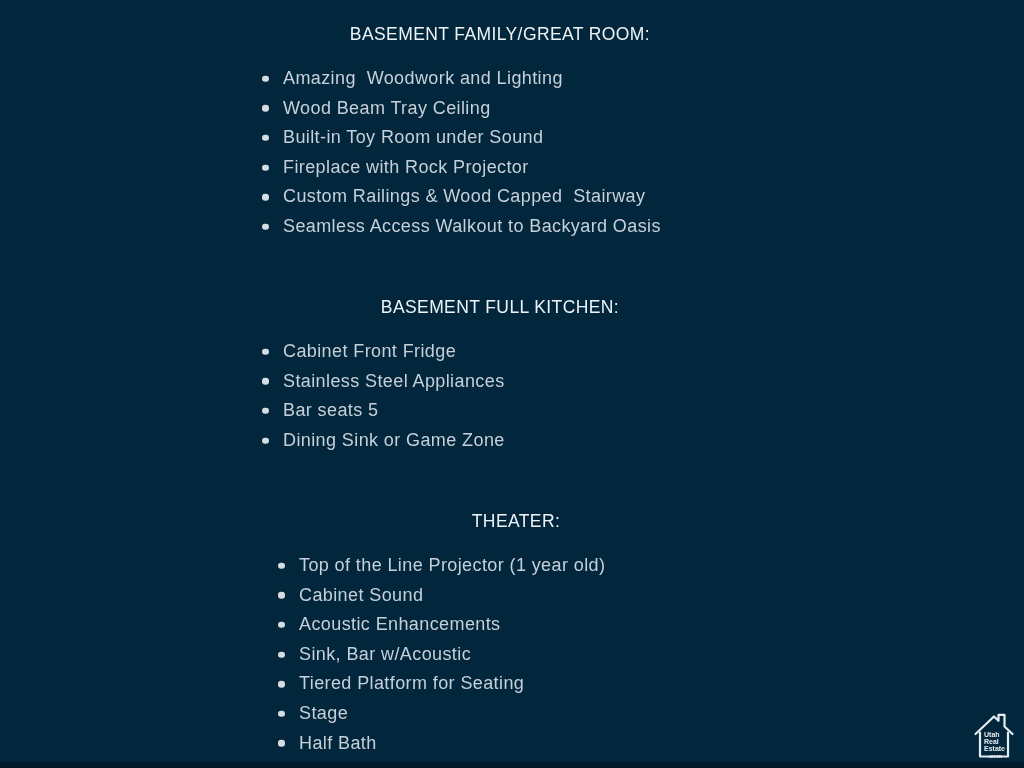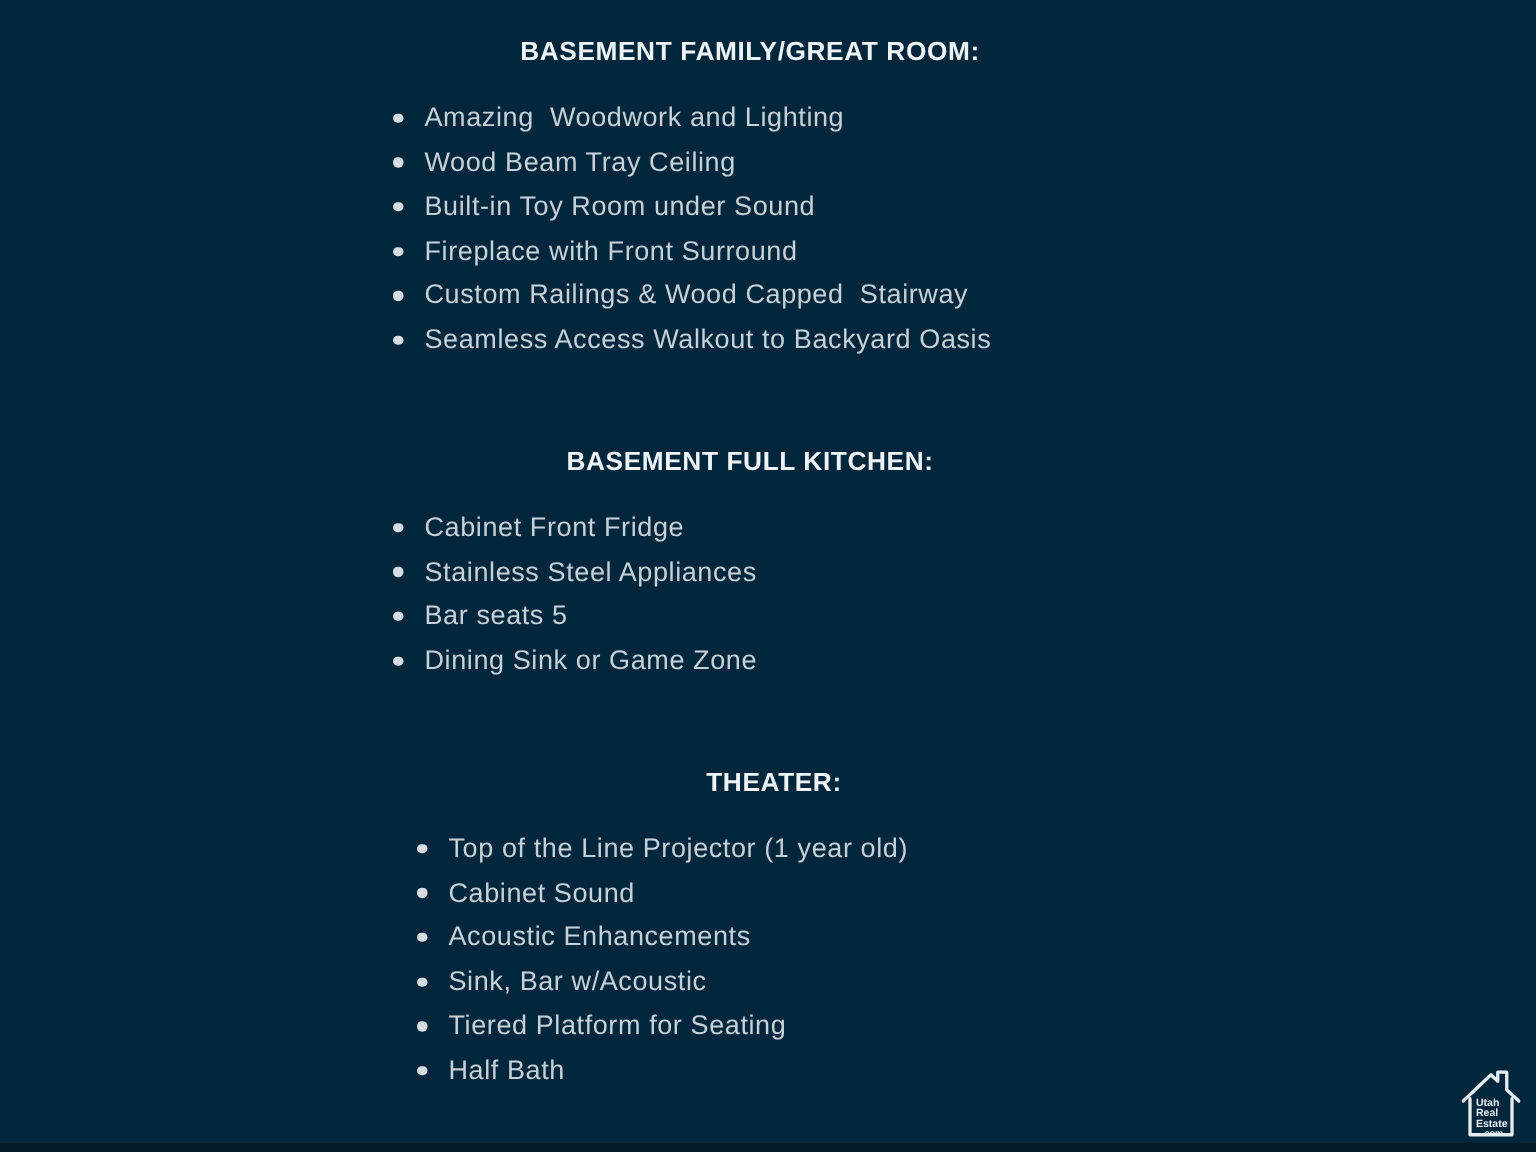--- a/index.html
+++ b/index.html
@@ -25,21 +25,21 @@
   }
   .section-0 { top: 24px; }
   .section-1 { top: 297px; }
   .section-2 { top: 511px; padding-left: 16px; }
   .section-title {
     margin: 0;
     height: 20px;
     line-height: 20px;
     text-align: center;
     font-size: 17.5px;
-    font-weight: bold;
+    font-weight: normal;
     letter-spacing: 0.4px;
     color: #eef3f6;
   }
   .feature-list {
     list-style: none;
     margin: 20px 0 0 0;
     padding: 0;
   }
   .feature-item {
     position: relative;
@@ -85,21 +85,21 @@
 
 <div class="page">
 
   <div id="sections-container">
     <section class="feature-section section-0">
       <h2 class="section-title">BASEMENT FAMILY/GREAT ROOM:</h2>
       <ul class="feature-list">
           <li class="feature-item"><span class="dot"></span><span class="label">Amazing  Woodwork and Lighting</span></li>
           <li class="feature-item"><span class="dot"></span><span class="label">Wood Beam Tray Ceiling</span></li>
           <li class="feature-item"><span class="dot"></span><span class="label">Built-in Toy Room under Sound</span></li>
-          <li class="feature-item"><span class="dot"></span><span class="label">Fireplace with Front Surround</span></li>
+          <li class="feature-item"><span class="dot"></span><span class="label">Fireplace with Rock Projector</span></li>
           <li class="feature-item"><span class="dot"></span><span class="label">Custom Railings &amp; Wood Capped  Stairway</span></li>
           <li class="feature-item"><span class="dot"></span><span class="label">Seamless Access Walkout to Backyard Oasis</span></li>
         </ul>
     </section>
 
     <section class="feature-section section-1">
       <h2 class="section-title">BASEMENT FULL KITCHEN:</h2>
       <ul class="feature-list">
           <li class="feature-item"><span class="dot"></span><span class="label">Cabinet Front Fridge</span></li>
           <li class="feature-item"><span class="dot"></span><span class="label">Stainless Steel Appliances</span></li>
@@ -109,20 +109,21 @@
     </section>
 
     <section class="feature-section section-2">
       <h2 class="section-title">THEATER:</h2>
       <ul class="feature-list">
           <li class="feature-item"><span class="dot"></span><span class="label">Top of the Line Projector (1 year old)</span></li>
           <li class="feature-item"><span class="dot"></span><span class="label">Cabinet Sound</span></li>
           <li class="feature-item"><span class="dot"></span><span class="label">Acoustic Enhancements</span></li>
           <li class="feature-item"><span class="dot"></span><span class="label">Sink, Bar w/Acoustic</span></li>
           <li class="feature-item"><span class="dot"></span><span class="label">Tiered Platform for Seating</span></li>
+          <li class="feature-item"><span class="dot"></span><span class="label">Stage</span></li>
           <li class="feature-item"><span class="dot"></span><span class="label">Half Bath</span></li>
         </ul>
     </section>
   </div>
 
   <div class="bottom-strip"></div>
 
   <div class="logo">
     <span>
       <svg width="46" height="50" viewBox="0 0 46 50" xmlns="http://www.w3.org/2000/svg">

